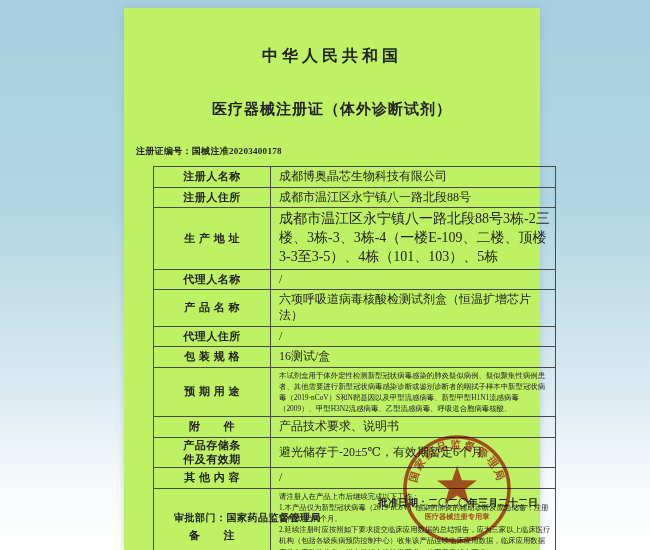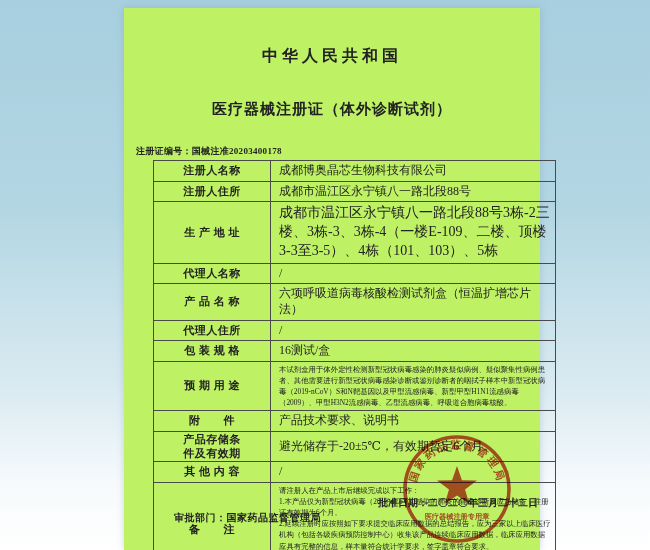--- a/index.html
+++ b/index.html
@@ -7,21 +7,21 @@
     position:relative;width:650px;height:550px;overflow:hidden;
     background:linear-gradient(180deg,#a7cfdf 0%,#b3d6e3 38%,#d9eaf1 70%,#f6fafc 88%,#ffffff 100%);
     font-family:"Liberation Serif","DejaVu Serif",serif;color:#222;
   }
   .paper{
     position:absolute;left:124px;top:8px;width:416px;height:542px;
     background:#bef264;box-shadow:0 0 7px rgba(110,145,160,.35);
   }
   .title1{margin:38px 0 0 0;text-align:center;font-size:16px;font-weight:bold;letter-spacing:4px;}
   .title2{margin:33px 0 0 0;text-align:center;font-size:15px;font-weight:bold;letter-spacing:1px;}
-  .certline{margin:26px 0 2px 12px;font-size:9px;font-weight:bold;letter-spacing:.3px;}
+  .certline{margin:26px 0 8px 12px;font-size:9px;font-weight:bold;letter-spacing:.3px;}
   table.cert{border-collapse:collapse;margin-left:29px;width:403px;table-layout:fixed;}
   .cert td{border:1px solid #4a4a4a;vertical-align:middle;}
   td.lbl{
     width:112px;text-align:center;font-weight:bold;font-size:11px;
     letter-spacing:.5px;padding:1px 2px;white-space:pre-line;line-height:1.25;
   }
   td.val{font-size:12px;padding:2px 4px 2px 8px;line-height:1.3;}
   tr.r-sm td.val{font-size:14px;line-height:1.35;}
   tr.r-xs td.val{font-size:7.4px;line-height:1.5;white-space:pre-line;padding-right:3px;}
   .footer{position:absolute;left:13px;right:2px;top:487px;font-size:10px;font-weight:600;}

